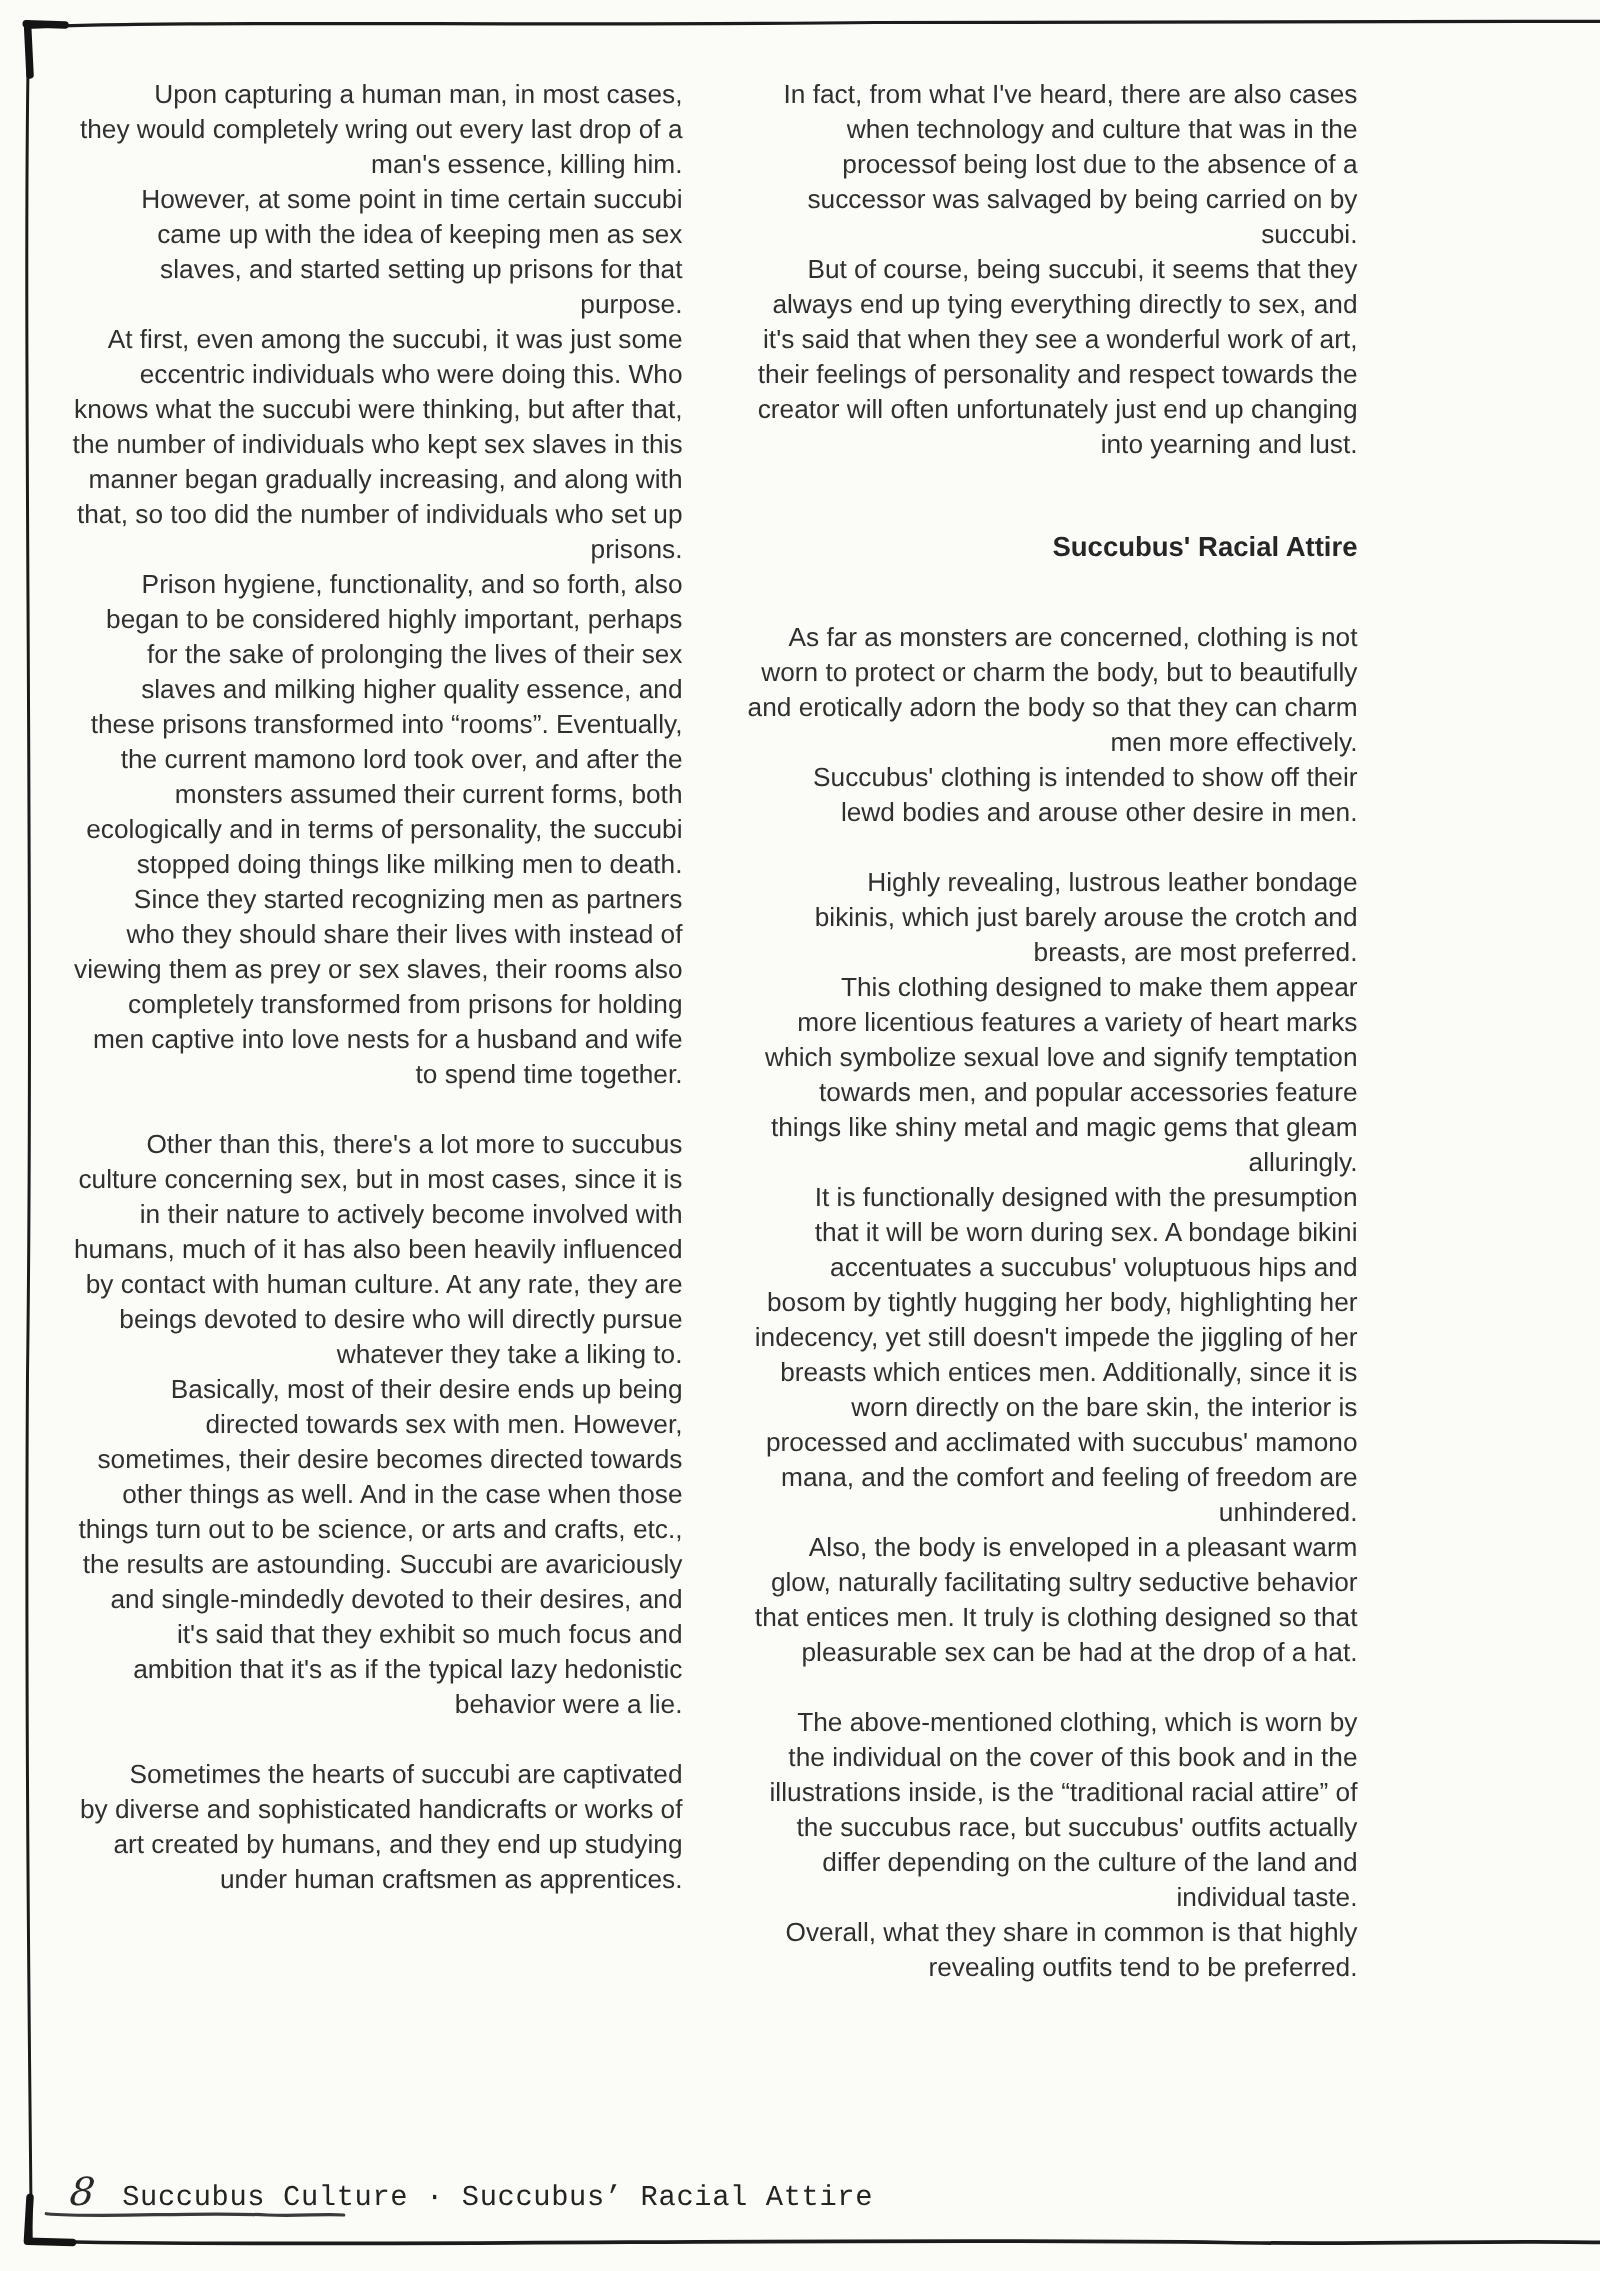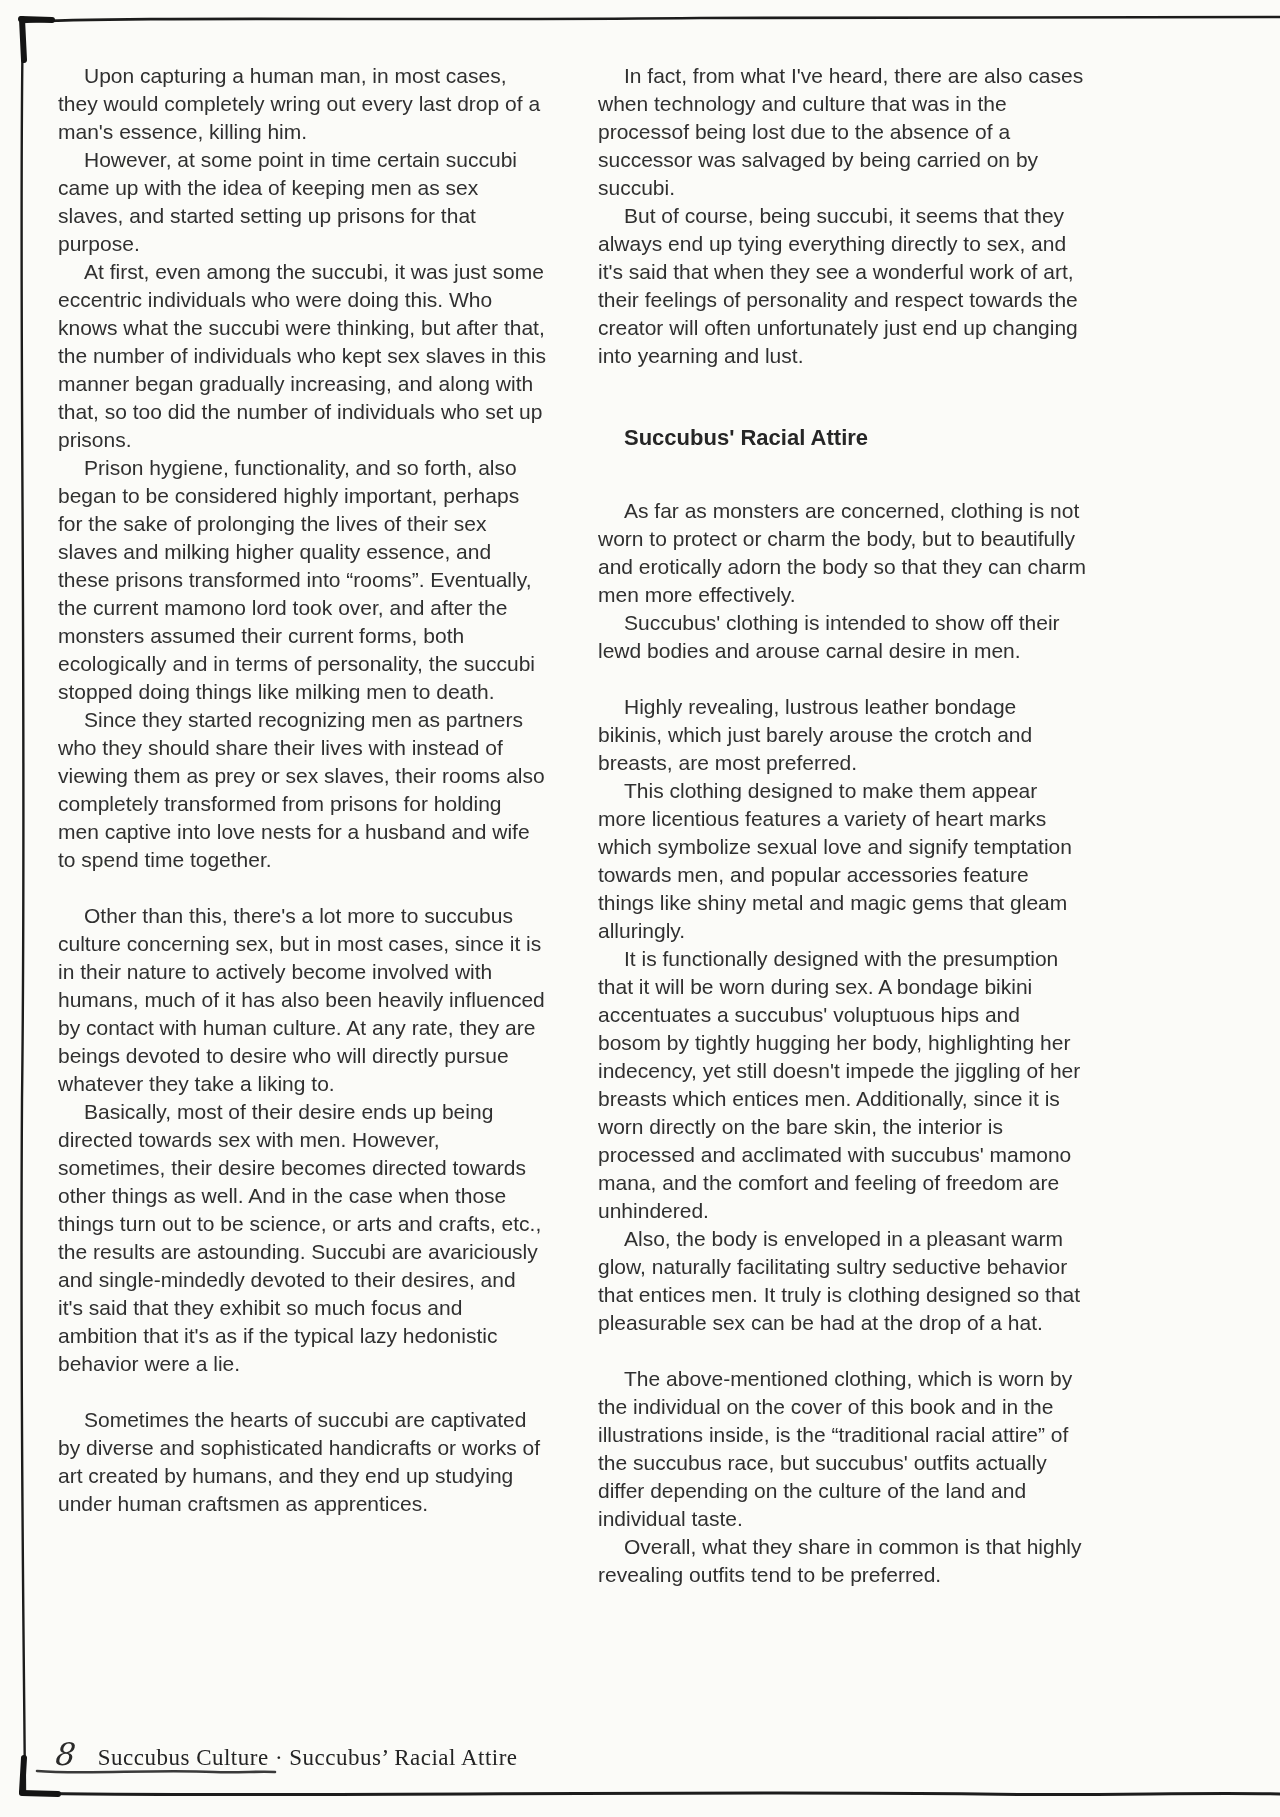--- a/index.html
+++ b/index.html
@@ -16,21 +16,21 @@
     pointer-events:none;
   }
   .columns {
     position:absolute; left:58px; top:62px;
     display:flex; gap:52px;
   }
   .column {
     width:488px;
     font-size:21px;
     line-height:28px;
-    text-align:left;
+    text-align:right;
   }
   .para { margin:0; text-indent:26px; }
   .spacer { height:28px; }
   .heading {
     font-size:22px;
     line-height:28px;
     font-weight:bold;
     margin:26px 0 17px 26px;
     color:#262626;
   }
@@ -39,21 +39,21 @@
     display:flex; align-items:baseline;
   }
   .pagenum {
     font-family:"DejaVu Serif", serif;
     font-style:italic;
     font-size:31px;
     color:#2a2a2a;
     transform:skewX(-6deg);
   }
   .footer-text {
-    font-family:Liberation Serif, serif;
+    font-family:Liberation Mono, monospace;
     font-size:23px;
     letter-spacing:0.5px;
     color:#242424;
     margin-left:22px;
   }
   .footer-underline {
     position:absolute; left:34px; top:1764px;
     width:244px; height:14px;
   }
 </style>
@@ -90,21 +90,21 @@
         <div class="spacer"></div>
         <p class="para">Sometimes the hearts of succubi are captivated by diverse and sophisticated handicrafts or works of art created by humans, and they end up studying under human craftsmen as apprentices.</p>
       </div>
     <div class="column">
         <p class="para">In fact, from what I've heard, there are also cases when technology and culture that was in the processof being lost due to the absence of a successor was salvaged by being carried on by succubi.</p>
         <p class="para">But of course, being succubi, it seems that they always end up tying everything directly to sex, and it's said that when they see a wonderful work of art, their feelings of personality and respect towards the creator will often unfortunately just end up changing into yearning and lust.</p>
         <div class="spacer"></div>
         <h2 class="heading">Succubus' Racial Attire</h2>
         <div class="spacer"></div>
         <p class="para">As far as monsters are concerned, clothing is not worn to protect or charm the body, but to beautifully and erotically adorn the body so that they can charm men more effectively.</p>
-        <p class="para">Succubus' clothing is intended to show off their lewd bodies and arouse carnal desire in men.</p>
+        <p class="para">Succubus' clothing is intended to show off their lewd bodies and arouse other desire in men.</p>
         <div class="spacer"></div>
         <p class="para">Highly revealing, lustrous leather bondage bikinis, which just barely arouse the crotch and breasts, are most preferred.</p>
         <p class="para">This clothing designed to make them appear more licentious features a variety of heart marks which symbolize sexual love and signify temptation towards men, and popular accessories feature things like shiny metal and magic gems that gleam alluringly.</p>
         <p class="para">It is functionally designed with the presumption that it will be worn during sex. A bondage bikini accentuates a succubus' voluptuous hips and bosom by tightly hugging her body, highlighting her indecency, yet still doesn't impede the jiggling of her breasts which entices men. Additionally, since it is worn directly on the bare skin, the interior is processed and acclimated with succubus' mamono mana, and the comfort and feeling of freedom are unhindered.</p>
         <p class="para">Also, the body is enveloped in a pleasant warm glow, naturally facilitating sultry seductive behavior that entices men. It truly is clothing designed so that pleasurable sex can be had at the drop of a hat.</p>
         <div class="spacer"></div>
         <p class="para">The above-mentioned clothing, which is worn by the individual on the cover of this book and in the illustrations inside, is the “traditional racial attire” of the succubus race, but succubus' outfits actually differ depending on the culture of the land and individual taste.</p>
         <p class="para">Overall, what they share in common is that highly revealing outfits tend to be preferred.</p>
       </div>
   </div>

